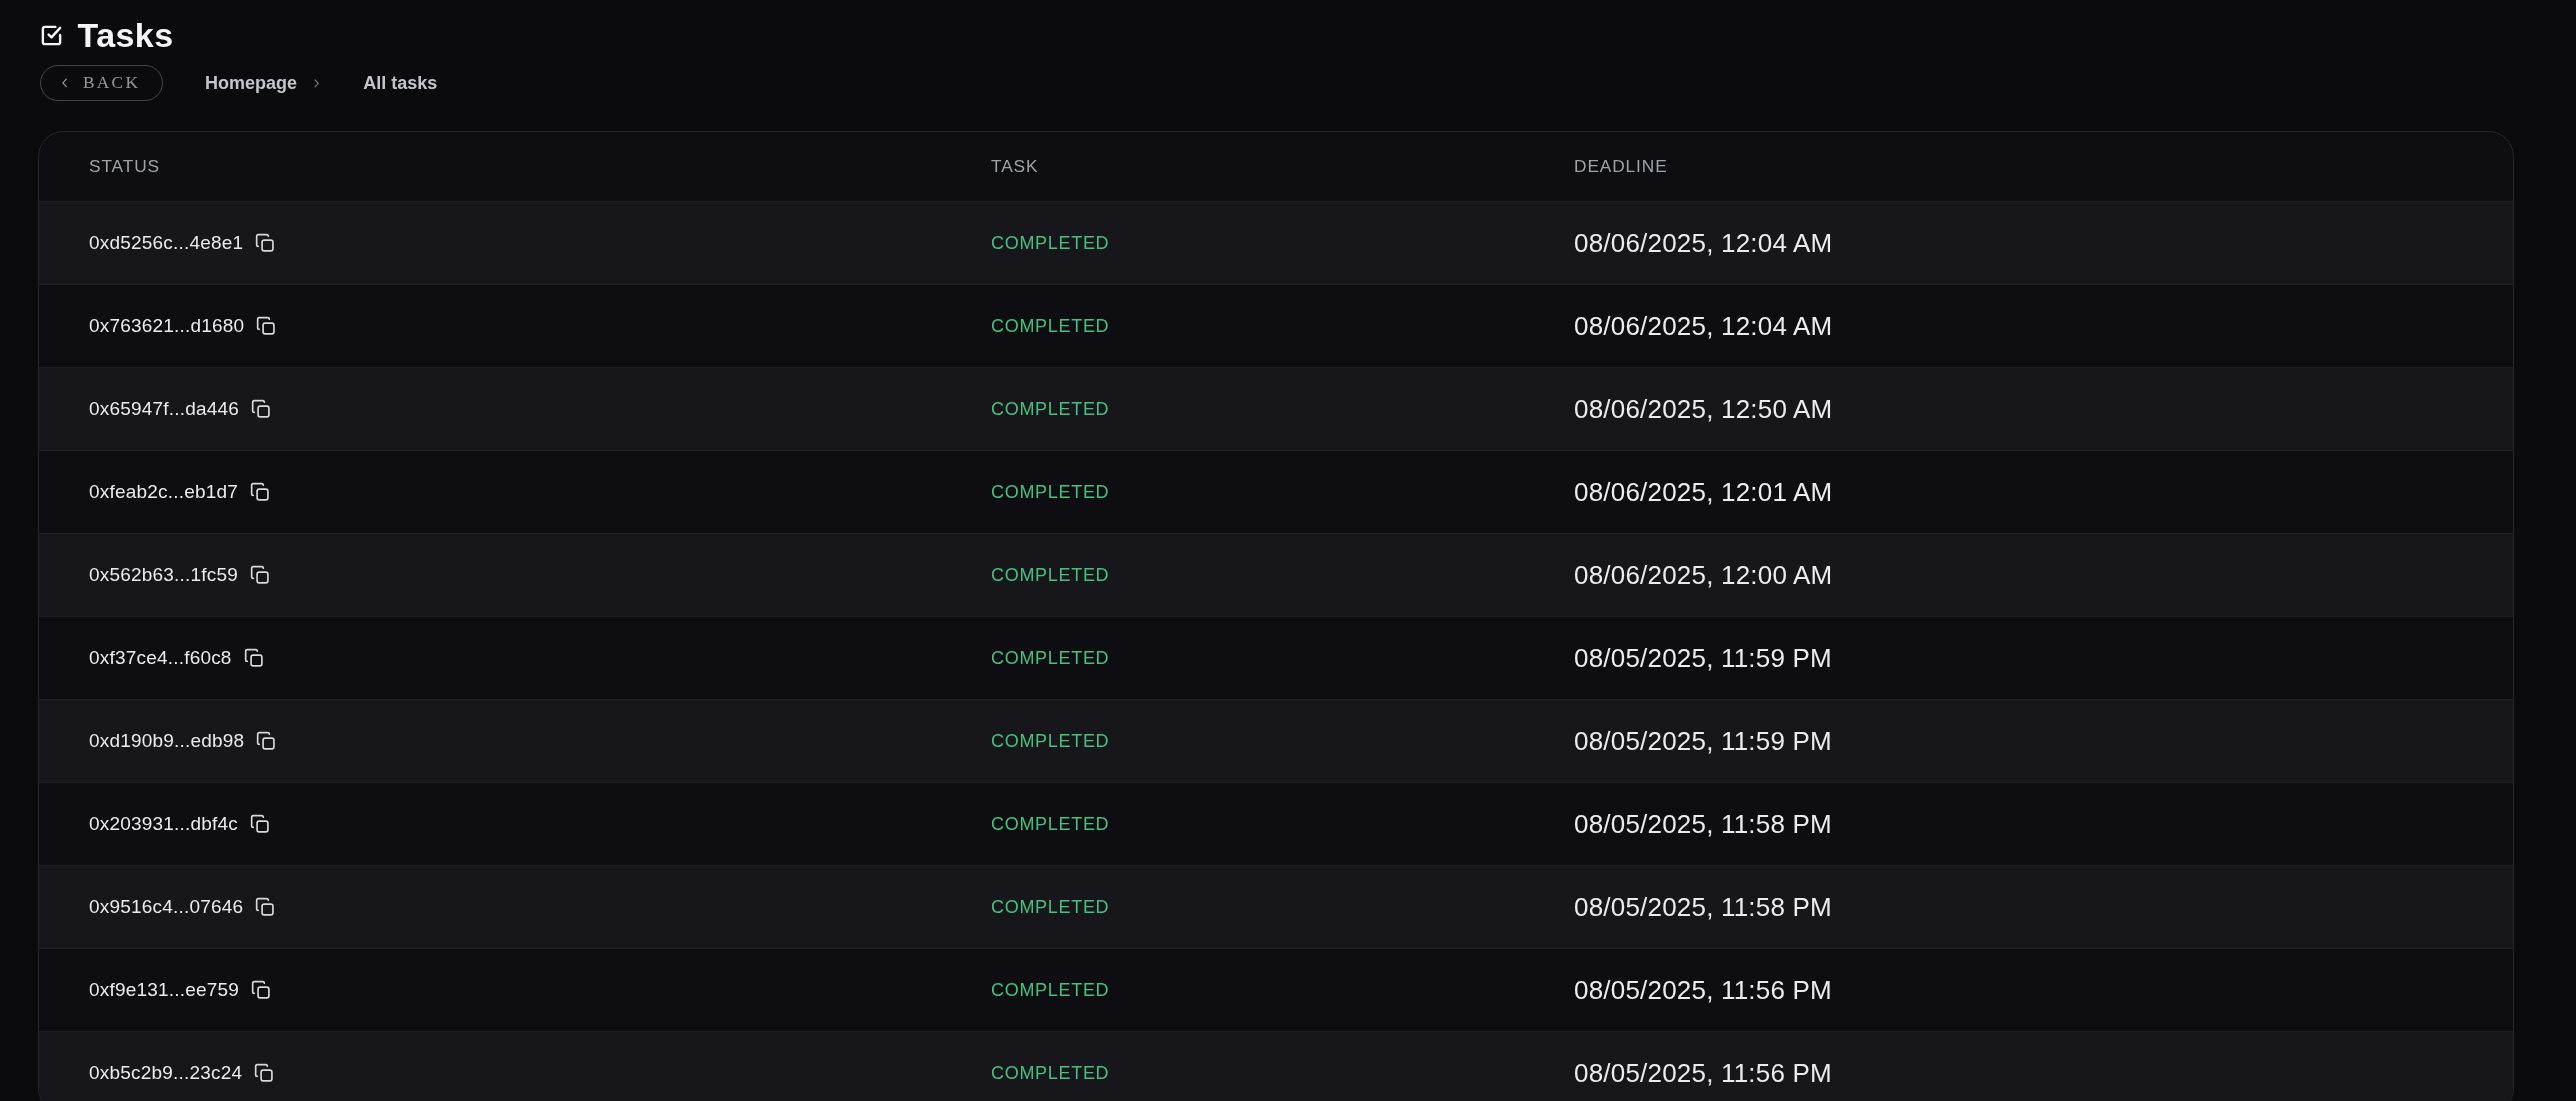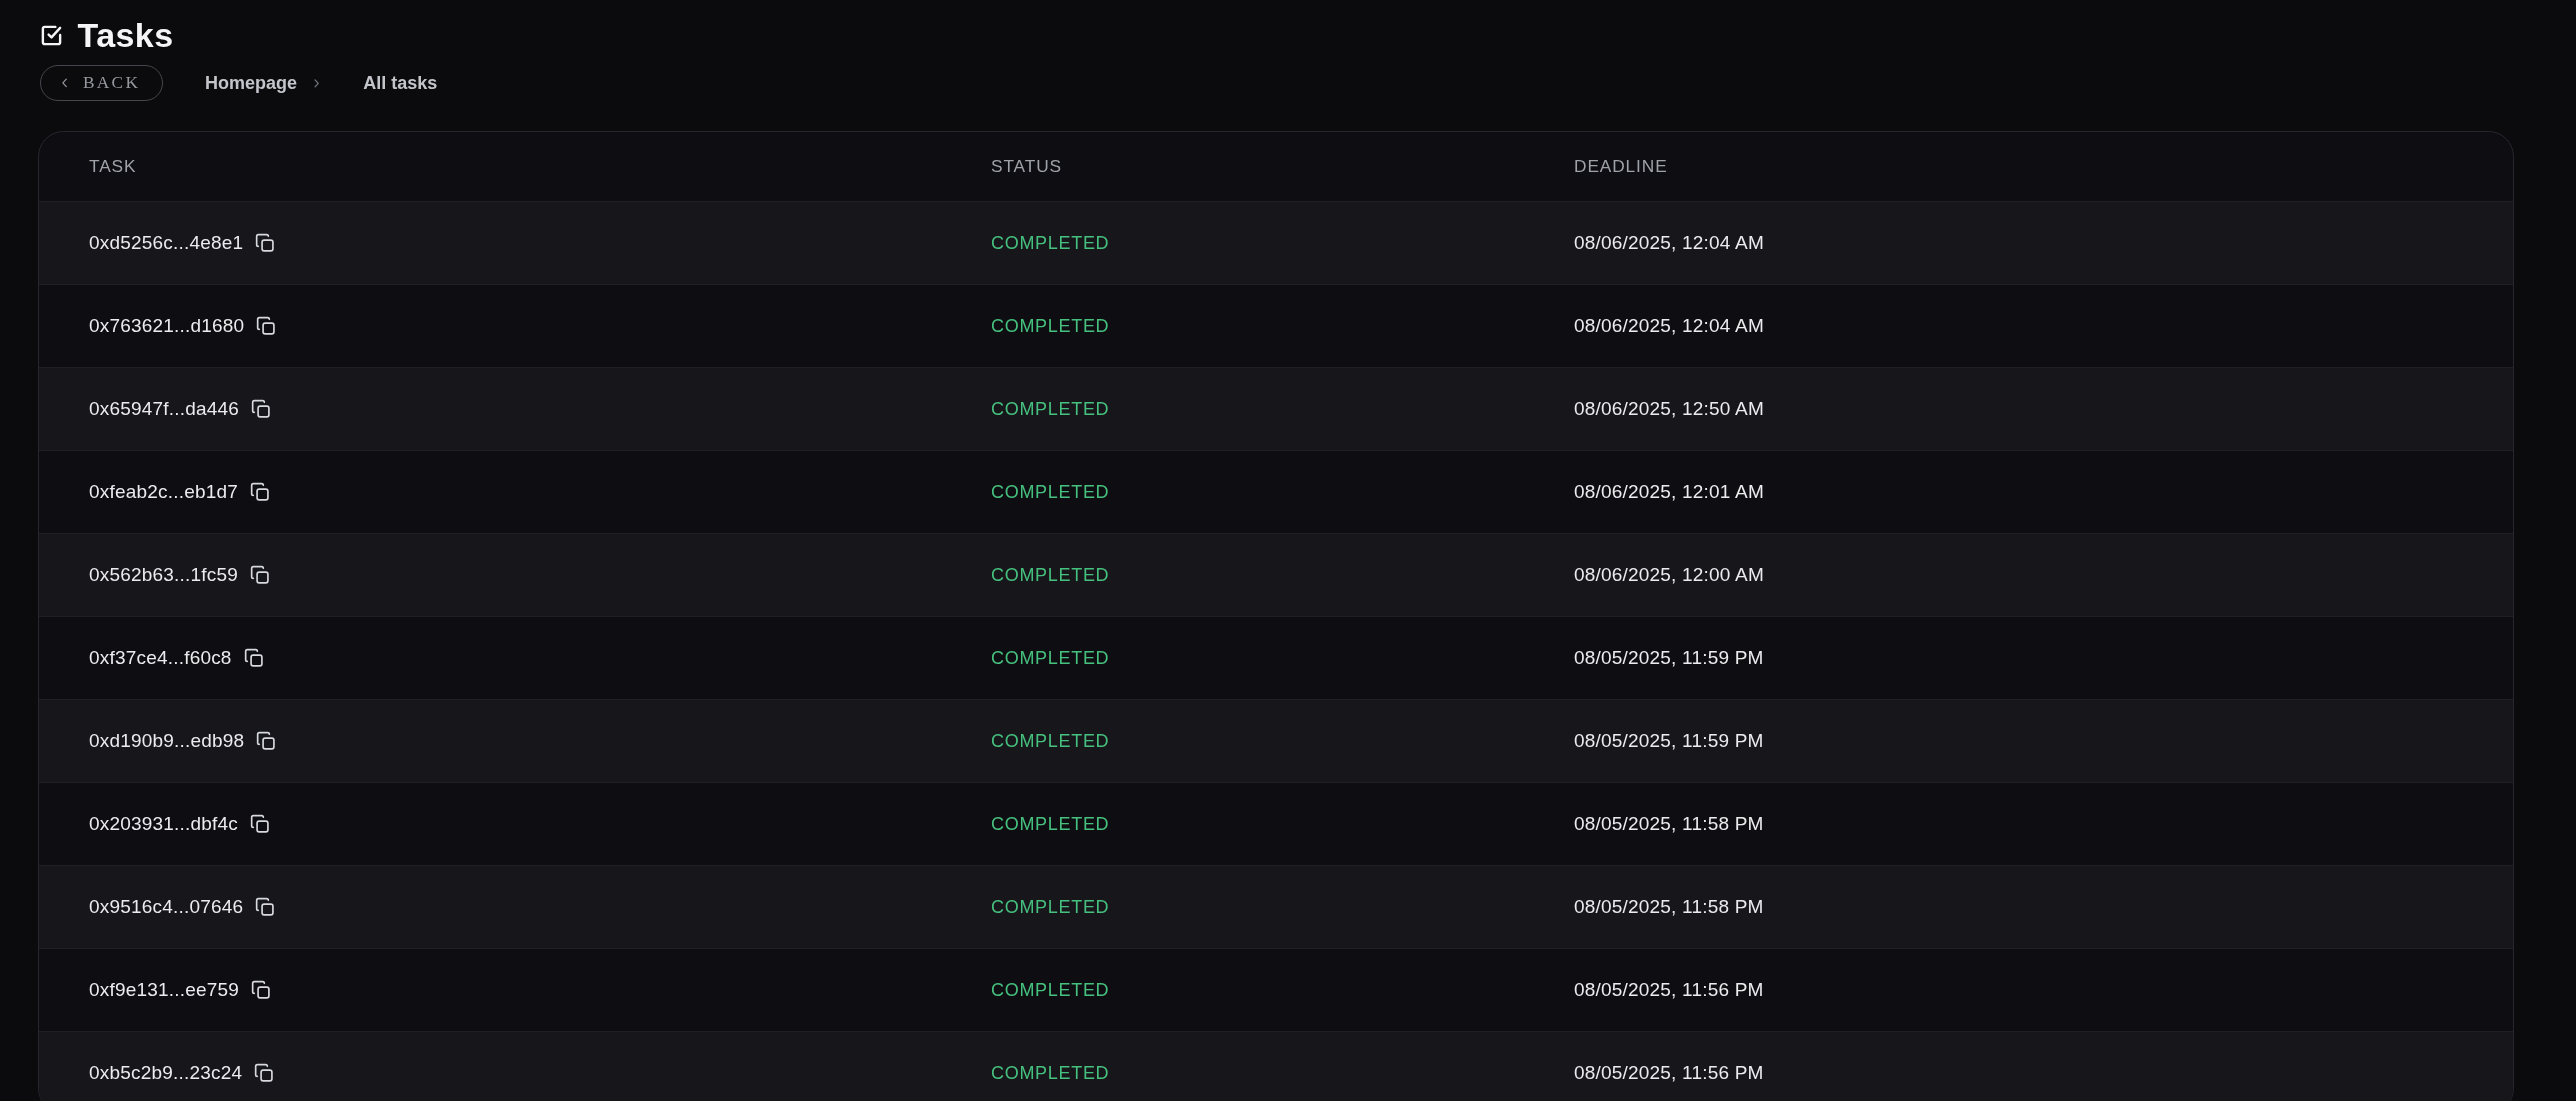--- a/index.html
+++ b/index.html
@@ -71,21 +71,21 @@
 
   .task-cell { display: flex; align-items: center; gap: 12px; }
   .task-text { color: #ececef; font-size: 19px; letter-spacing: 0.2px; }
   .copy-btn {
     width: 20px; height: 20px; color: #d8d9de;
     display: inline-flex; cursor: pointer; background: none; border: none; padding: 0;
   }
   .copy-btn svg { width: 100%; height: 100%; }
 
   .status-text { font-size: 18px; letter-spacing: 0.7px; color: #46c07e; }
-  .deadline-text { color: #ececef; font-size: 19px; letter-spacing: 0.2px; margin-top: 25px; }
+  .deadline-text { color: #ececef; font-size: 26px; letter-spacing: 0.2px; margin-top: 25px; }
 </style>
 </head>
 <body>
 
 <div class="page">
 
   <div class="title-row">
     <span class="title-icon">
       <svg viewBox="0 0 24 24" fill="none" stroke="currentColor" stroke-width="2.5" stroke-linecap="round" stroke-linejoin="round">
         <path d="M21 11.5V19a2 2 0 0 1-2 2H5a2 2 0 0 1-2-2V5a2 2 0 0 1 2-2h11"></path>
@@ -111,22 +111,22 @@
         <svg viewBox="0 0 24 24" fill="none" stroke="currentColor" stroke-width="2.4" stroke-linecap="round" stroke-linejoin="round">
           <polyline points="9.5 5.5 15.5 12 9.5 18.5"></polyline>
         </svg>
       </span>
       <a class="crumb">All tasks</a>
     </nav>
   </div>
 
   <section class="table">
     <div class="thead">
+      <div>STATUS</div>
       <div>TASK</div>
-      <div>STATUS</div>
       <div>DEADLINE</div>
     </div>
     <div class="tbody">
   <div class="row">
     <div class="task-cell">
       <span class="task-text">0xd5256c...4e8e1</span>
       <button class="copy-btn">
         <svg viewBox="0 0 24 24" fill="none" stroke="currentColor" stroke-width="2" stroke-linecap="round" stroke-linejoin="round">
           <rect width="13" height="13" x="8.5" y="8.5" rx="2.5" ry="2.5"></rect>
           <path d="M4 16c-1.1 0-2-.9-2-2V4c0-1.1.9-2 2-2h10c1.1 0 2 .9 2 2"></path>

